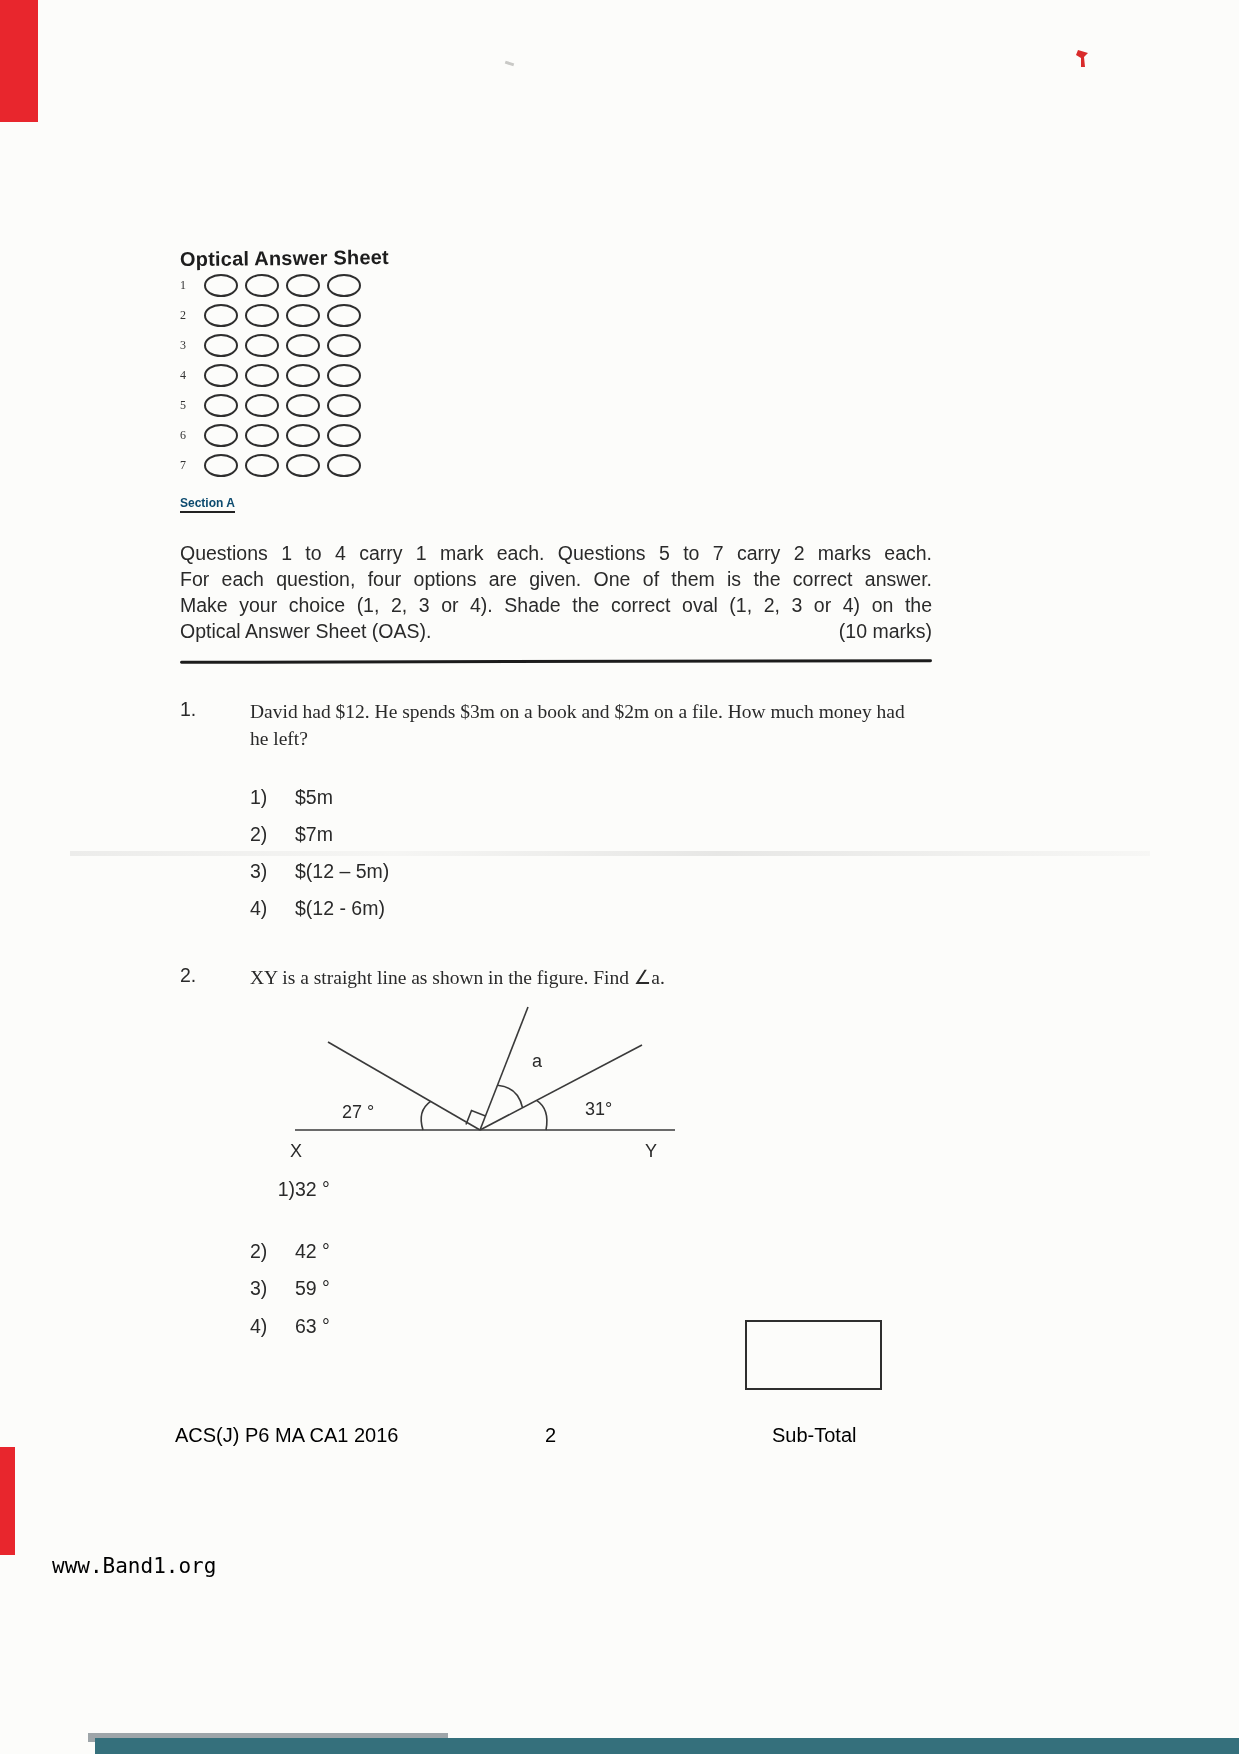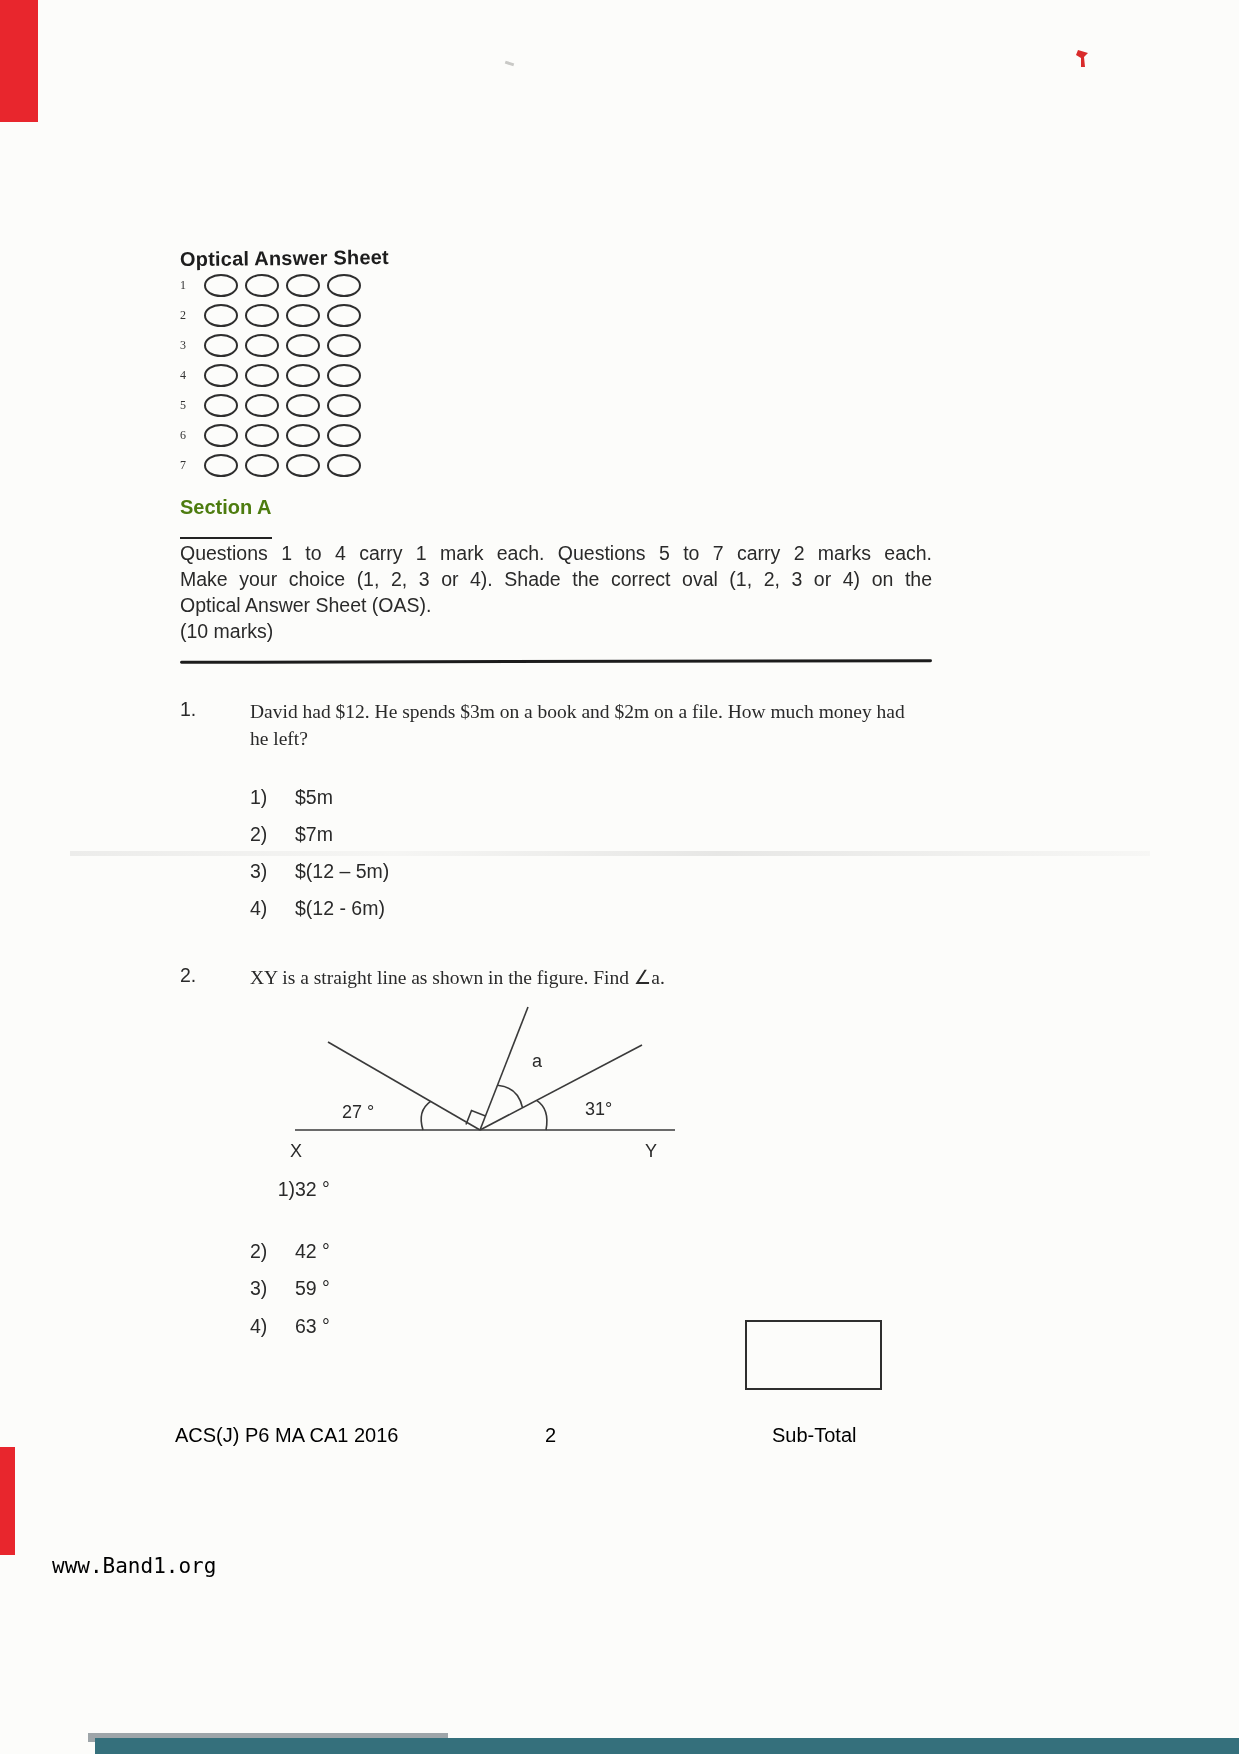--- a/index.html
+++ b/index.html
@@ -20,27 +20,27 @@
                 background:linear-gradient(90deg, rgba(120,120,120,.12), rgba(120,120,120,.05) 30%, rgba(120,120,120,.16) 60%, rgba(120,120,120,.04)); }
 
   
   .oas { position:absolute; left:180px; top:238px;margin-top:9px; }
   .oas-title { font-weight:bold; font-size:20px; color:#1d1d1d; transform:rotate(-0.6deg); letter-spacing:.2px; }
   .oas-row { display:flex; align-items:center; height:30px; }
   .oas-num { width:24px; font-family:"Liberation Serif", serif; font-size:12px; color:#333; }
   .oval { display:inline-block; width:30px; height:19px; border:2px solid #2e2e2e; border-radius:50%; margin-right:7px; background:transparent; }
 
   
-  .section-title { position:absolute; left:180px; top:496px; font-weight:bold; font-size:20px;
-                   border-bottom:2px solid #222; padding-bottom:18px; color:#4d7c0f; }
+  .section-title { position:absolute; left:180px; top:496px; font-weight:bold; font-size:12px;
+                   border-bottom:2px solid #222; padding-bottom:1px; color:#0c4a6e; }
 
   
   .instructions { position:absolute; left:180px; top:540px; width:752px; font-size:19.5px; line-height:26px; }
   .instr-line { text-align:justify; text-align-last:justify; }
-  .instr-last { display:flex; justify-content:space-between;flex-direction:column; }
+  .instr-last { display:flex; justify-content:space-between; }
 
   .rule { position:absolute; left:180px; top:660px; width:752px; height:3px; background:#1c1c1c; border-radius:2px; transform:rotate(-0.12deg); }
 
   .qnum { position:absolute; font-size:19.5px; color:#2a2a2a; }
   .qtext { position:absolute; font-size:19.5px; line-height:27px;font-family:Liberation Serif, serif; }
 
   .opt { position:absolute; left:250px; font-size:19.5px; }
   .opt .lab { display:inline-block; width:45px; }
 
   .figure { position:absolute; left:280px; top:1005px; }
@@ -118,20 +118,21 @@
         <span class="oval"></span>
         <span class="oval"></span>
         <span class="oval"></span>
     </div>
   </div>
 
   <div class="section-title">Section A</div>
 
   <div class="instructions">
     <div class="instr-line">Questions 1 to 4 carry 1 mark each.  Questions 5 to 7 carry 2 marks each.</div>
+    <div class="instr-line">For each question, four options are given.  One of them is the correct answer.</div>
     <div class="instr-line">Make your choice (1, 2, 3 or 4).  Shade the correct oval (1, 2, 3 or 4) on the</div>
     <div class="instr-last">
       <span>Optical Answer Sheet (OAS).</span>
       <span>(10 marks)</span>
     </div>
   </div>
 
   <div class="rule"></div>
 
   <div class="qnum" style="left:180px; top:698px;">1.</div>

